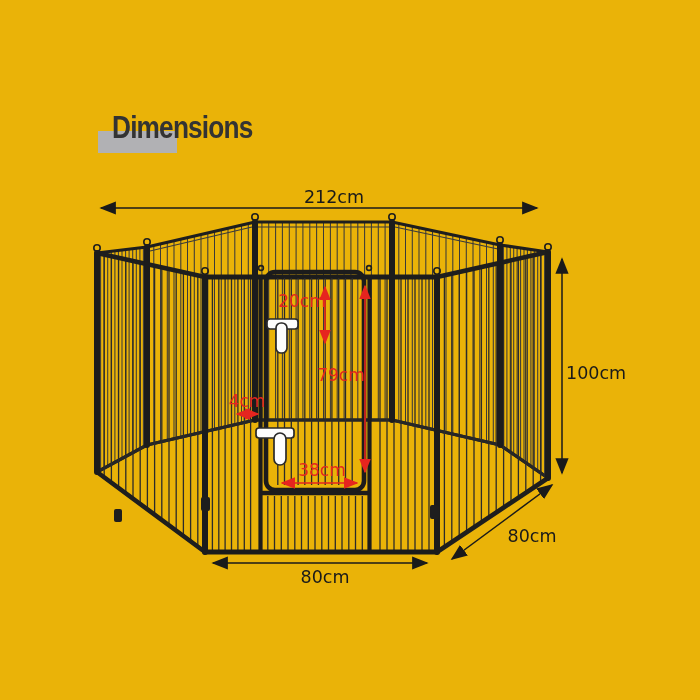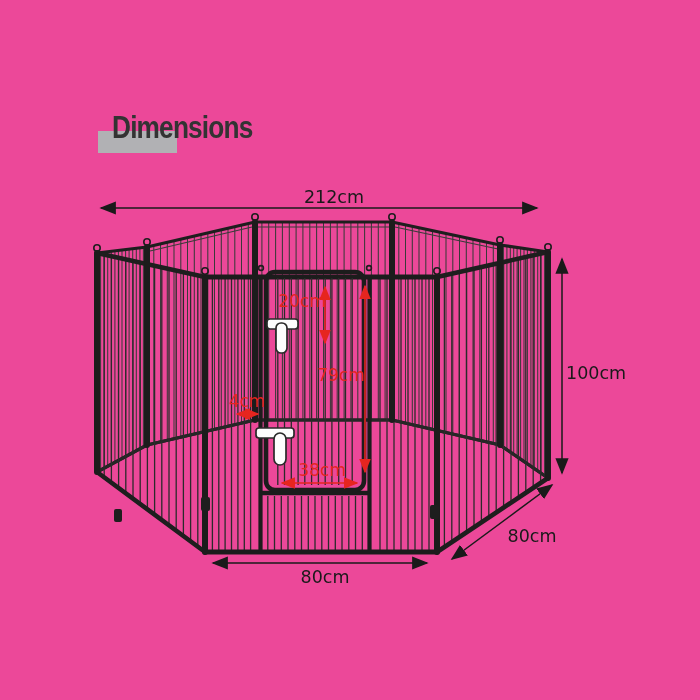--- a/index.html
+++ b/index.html
@@ -1,16 +1,16 @@
 <!DOCTYPE html>
 <html><head>
 <meta charset="utf-8">
 <style>
   html,body{margin:0;padding:0;background:#fff;}
-  .stage{position:relative;width:700px;height:700px;background:#ec4899;overflow:hidden;
+  .stage{position:relative;width:700px;height:700px;background:#eab308;overflow:hidden;
          font-family:"Liberation Sans",sans-serif;}
   .title-bar{position:absolute;left:98px;top:131px;width:79px;height:22px;background:#b1b1b4;}
   .title{position:absolute;left:112px;top:109px;margin:0;font-weight:bold;font-size:32px;
          letter-spacing:-1px;color:#333;transform:scaleX(.82);transform-origin:left center;
          font-family:"Liberation Sans",sans-serif;white-space:nowrap;}
   svg{position:absolute;left:0;top:0;}
   .panel .frame{fill:none;stroke:#1e1e1e;stroke-width:3.2;stroke-linejoin:round;}
   .panel.near .frame{stroke-width:4.6;}
   .panel line{stroke:#3a3a3a;stroke-width:1.05;}
   .panel.near line{stroke:#2b2b2b;stroke-width:1.3;}

